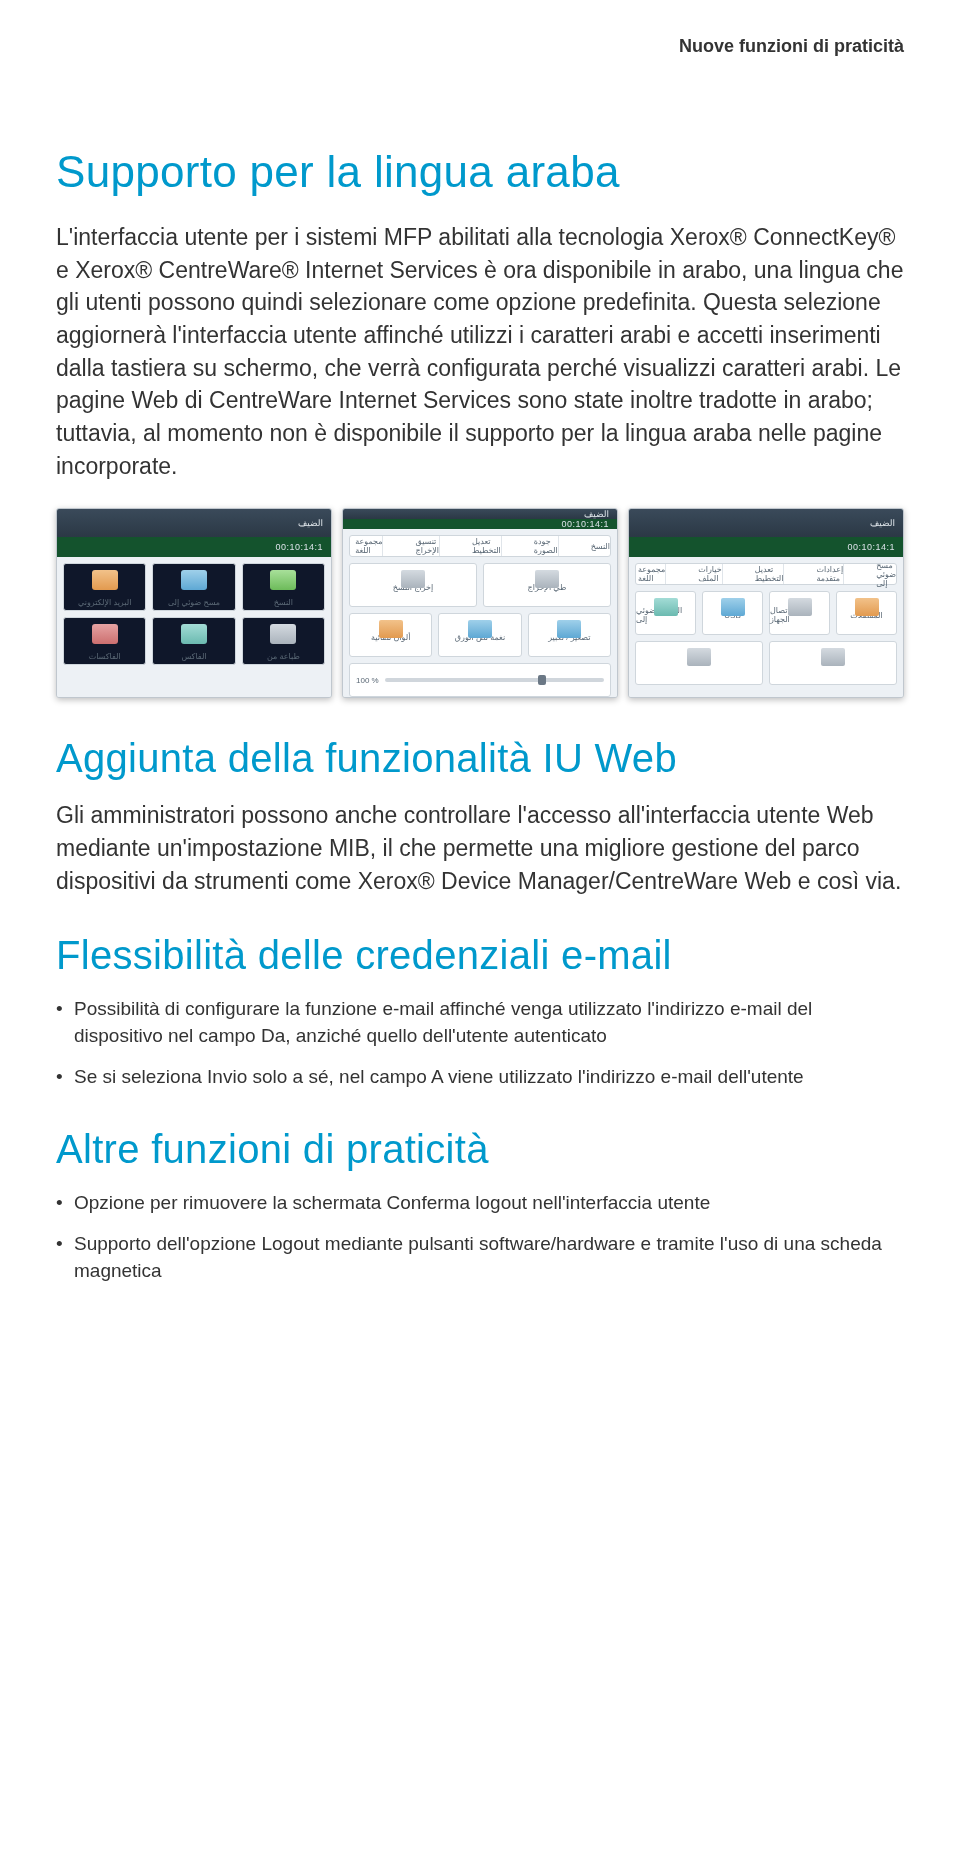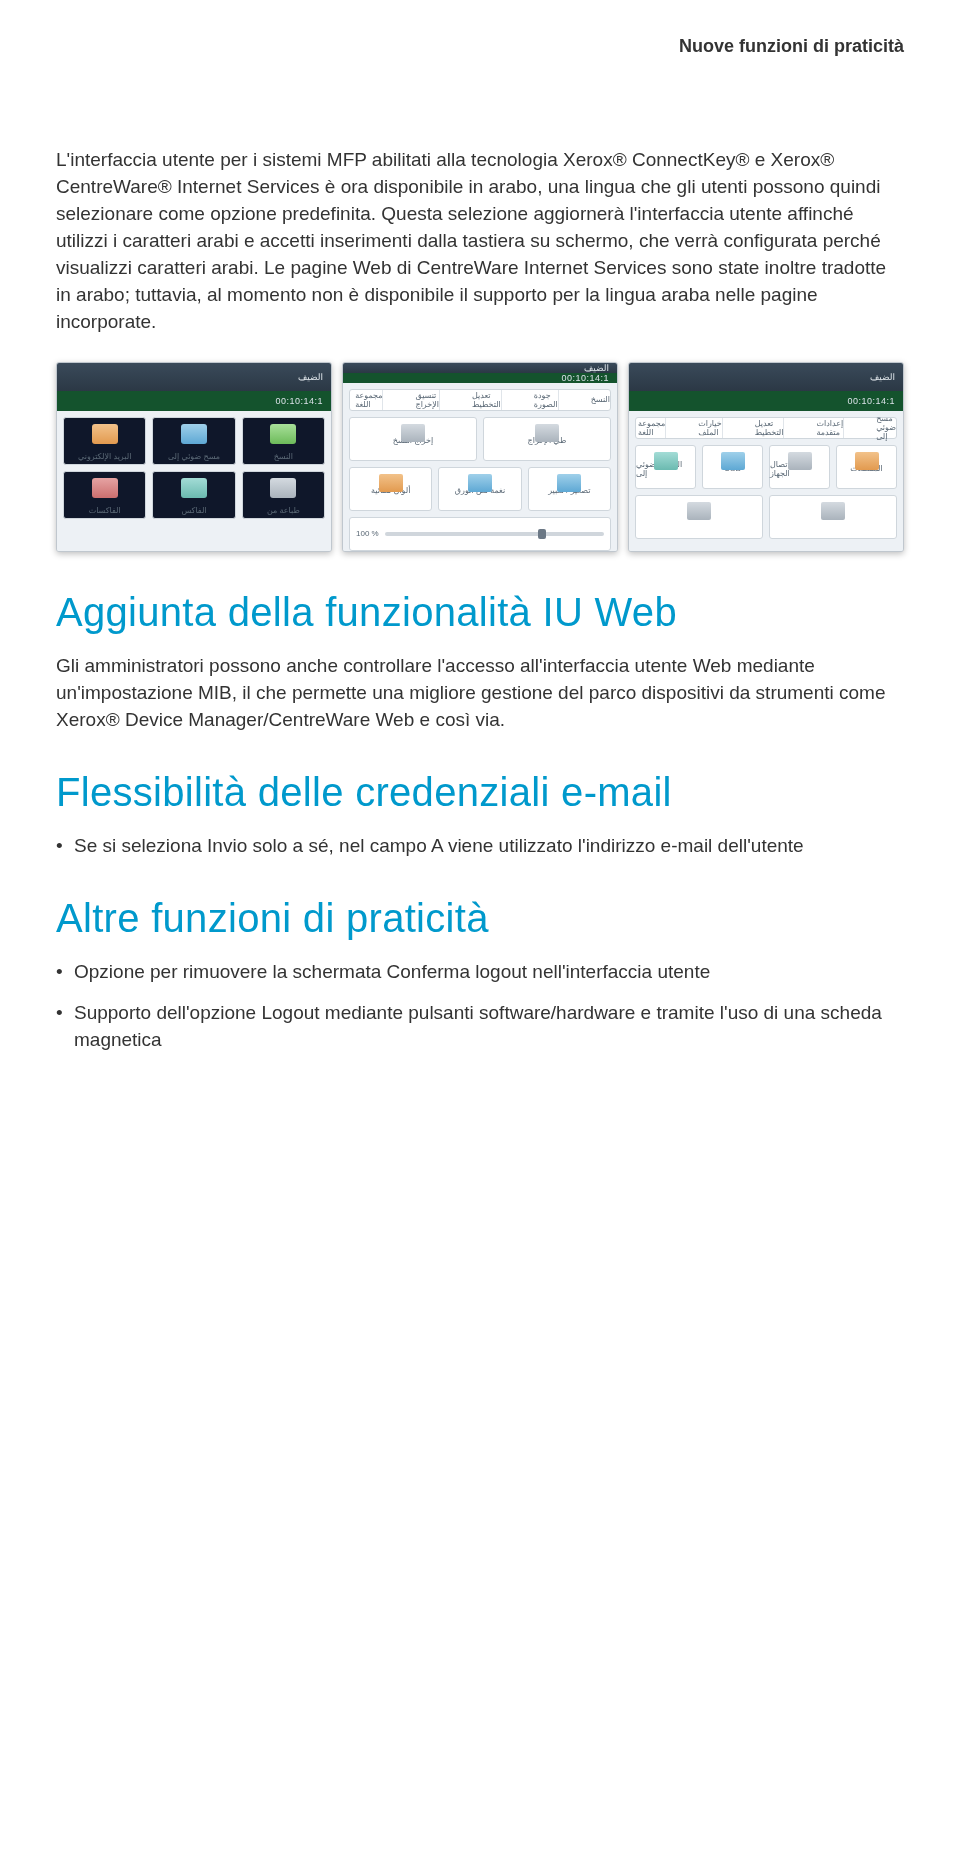--- a/index.html
+++ b/index.html
@@ -1,21 +1,21 @@
 <!DOCTYPE html>
 <html><head>
 <meta charset="utf-8">
 <style>
   * { box-sizing: border-box; margin: 0; padding: 0; }
   html, body { width: 960px; background: #fff; font-family: "Helvetica Neue", Arial, sans-serif; color: #333; }
   .page { width: 960px; min-height: 1871px; padding: 36px 56px 30px 56px; position: relative; }
   .header-label { text-align: right; font-weight: 600; font-size: 18px; color: #333; margin-bottom: 90px; }
   h1.title { color: #0099cc; font-weight: 300; font-size: 44px; margin-bottom: 24px; letter-spacing: 0.3px; }
   h2.title { color: #0099cc; font-weight: 300; font-size: 40px; margin-bottom: 18px; margin-top: 36px; letter-spacing: 0.3px; }
-  p.body { font-size: 19px; line-height: 1.42; color: #333; margin-bottom: 14px; }
+  p.body { font-size: 23px; line-height: 1.42; color: #333; margin-bottom: 14px; }
   ul.bullets { list-style: none; padding: 0; margin: 0 0 10px 0; }
   ul.bullets li { font-size: 19px; line-height: 1.42; color: #333; padding-left: 18px; position: relative; margin-bottom: 14px; }
   ul.bullets li::before { content: "•"; position: absolute; left: 0; top: 0; color: #333; }
   .screenshots { display: flex; gap: 10px; margin: 26px 0 38px 0; }
   .screenshot {
     flex: 1; height: 190px; border-radius: 3px; overflow: hidden;
     box-shadow: 0 2px 6px rgba(0,0,0,0.25);
     display: flex; flex-direction: column;
     background: #e9eef2;
     border: 1px solid #c0c7ce;
@@ -44,20 +44,21 @@
   .ico-teal   { background: linear-gradient(#a3dcd6,#6bbab0); }
   .footer { position:absolute; bottom:30px; right:56px; font-size:16px; color:#333; }
   .footer .pn { margin-left:14px; }
 </style>
 </head>
 <body>
 
 <div class="page">
   <div class="header-label">Nuove funzioni di praticità</div>
 
+  <h1 class="title">Supporto per la lingua araba</h1>
   <p class="body">L'interfaccia utente per i sistemi MFP abilitati alla tecnologia Xerox® ConnectKey® e Xerox® CentreWare® Internet Services è ora disponibile in arabo, una lingua che gli utenti possono quindi selezionare come opzione predefinita. Questa selezione aggiornerà l'interfaccia utente affinché utilizzi i caratteri arabi e accetti inserimenti dalla tastiera su schermo, che verrà configurata perché visualizzi caratteri arabi. Le pagine Web di CentreWare Internet Services sono state inoltre tradotte in arabo; tuttavia, al momento non è disponibile il supporto per la lingua araba nelle pagine incorporate.</p>
 
   <div class="screenshots">
 
     <div class="screenshot">
       <div class="ss-titlebar">
           <span>الضيف</span>
         </div>
       <div class="ss-subbar">
           <span>00:10:14:1</span>
@@ -186,20 +187,21 @@
       </div>
     </div>
 
   </div>
 
   <h2 class="title">Aggiunta della funzionalità IU Web</h2>
   <p class="body">Gli amministratori possono anche controllare l'accesso all'interfaccia utente Web mediante un'impostazione MIB, il che permette una migliore gestione del parco dispositivi da strumenti come Xerox® Device Manager/CentreWare Web e così via.</p>
 
   <h2 class="title">Flessibilità delle credenziali e-mail</h2>
   <ul class="bullets">
+    <li>Possibilità di configurare la funzione e-mail affinché venga utilizzato l'indirizzo e-mail del dispositivo nel campo Da, anziché quello dell'utente autenticato</li>
     <li>Se si seleziona Invio solo a sé, nel campo A viene utilizzato l'indirizzo e-mail dell'utente</li>
   </ul>
 
   <h2 class="title">Altre funzioni di praticità</h2>
   <ul class="bullets">
     <li>Opzione per rimuovere la schermata Conferma logout nell'interfaccia utente</li>
     <li>Supporto dell'opzione Logout mediante pulsanti software/hardware e tramite l'uso di una scheda magnetica</li>
   </ul>
 
 </div>

